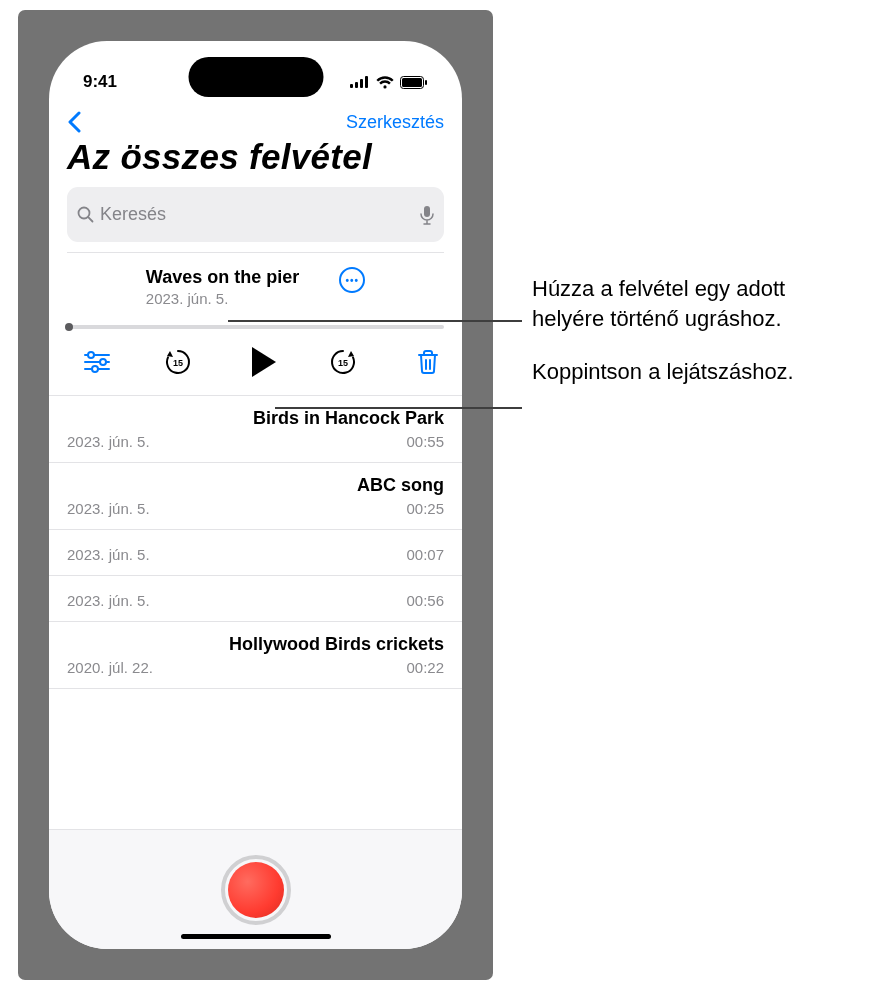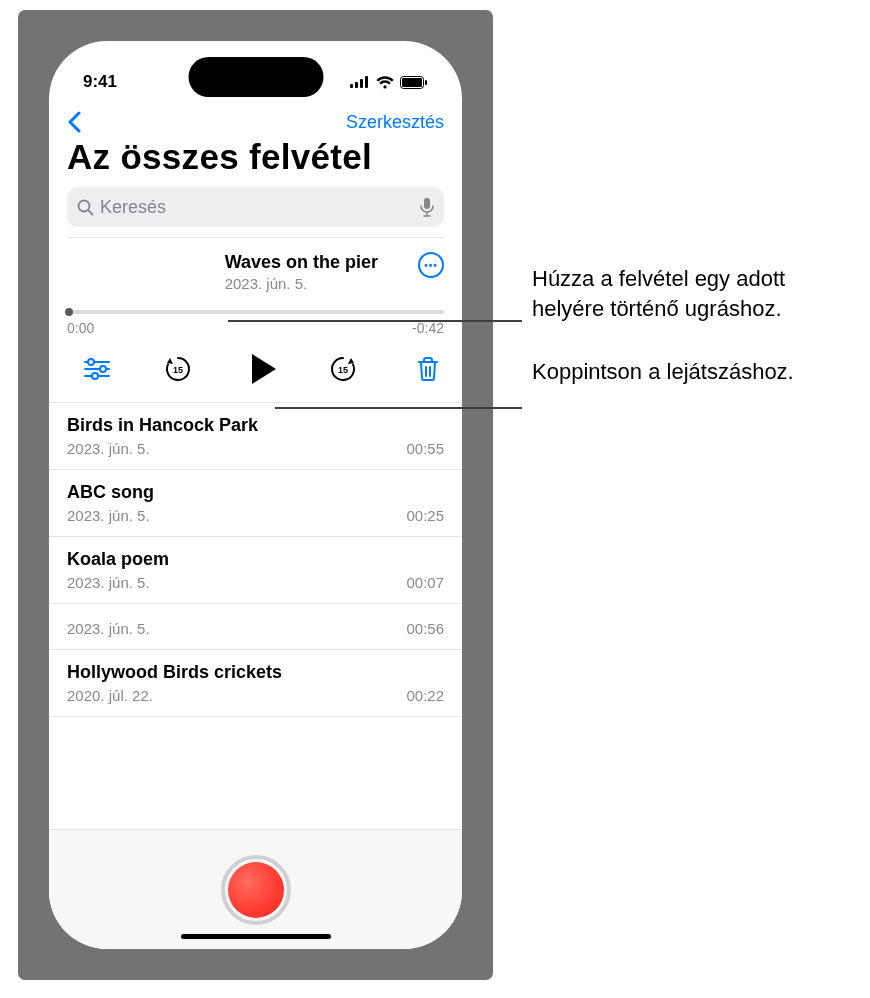--- a/index.html
+++ b/index.html
@@ -57,43 +57,44 @@
       padding: 10px 18px 0;
       align-items: flex-end;
     }
     .back-chevron { color: #007aff; font-size: 24px; font-weight: 600; }
     .edit-link { color: #007aff; font-size: 18px; }
     .page-title {
       font-size: 35px;
       font-weight: 700;
       padding: 4px 18px 10px;
       letter-spacing: 0.3px;
+      font-style: italic;
     }
     .search-bar {
       margin: 0 18px 10px;
       background: #eeeef0;
       border-radius: 11px;
-      height: 40px;
+      height: 55px;
       display: flex;
       align-items: center;
       padding: 0 10px;
       color: #848489;
       font-size: 18px;
     }
     .search-bar .sicon { margin-right: 6px; }
     .search-bar .mic { margin-left: auto; }
     .divider-full { height: 1px; background: #e3e3e6; margin: 0 18px; }
     .divider-full.edge { margin: 0; }
     .selected {
       padding: 14px 18px 12px;
     }
     .sel-header {
       display: flex;
       align-items: flex-start;
-      justify-content: flex-end;
+      justify-content: center;
       gap: 40px;
     }
     .sel-title { font-size: 18px; font-weight: 600; }
     .sel-date { font-size: 15px; color: #8a8a8e; margin-top: 2px; }
     .more-btn {
       width: 26px; height: 26px;
       border: 2px solid #007aff;
       border-radius: 50%;
       display: flex; align-items: center; justify-content: center;
       color: #007aff; font-weight: 700;
@@ -121,20 +122,21 @@
       width: 0; height: 0;
       border-left: 24px solid #000;
       border-top: 15px solid transparent;
       border-bottom: 15px solid transparent;
       margin-left: 6px;
     }
     .list { flex: 1; overflow: hidden; }
     .item {
       padding: 12px 18px 12px;
       border-bottom: 1px solid #e3e3e6;
+      text-align: right;
     }
     .item-title { font-size: 18px; font-weight: 600; }
     .item-row2 { display: flex; justify-content: space-between; margin-top: 4px; }
     .item-date, .item-dur { font-size: 15px; color: #8a8a8e; }
     .bottom-bar {
       position: absolute;
       bottom: 0; left: 0; right: 0;
       height: 120px;
       background: #f7f7f9;
       border-top: 1px solid #e3e3e6;
@@ -242,24 +244,20 @@
         </div>
         <div class="more-btn">
           <span>•••</span>
         </div>
       </div>
 
       <div class="scrubber">
         <div class="track">
           <div class="thumb"></div>
         </div>
-        <div class="times">
-          <span>0:00</span>
-          <span>-0:42</span>
-        </div>
       </div>
 
       <div class="controls">
         <div class="ctrl">
           <svg width="28" height="22" viewBox="0 0 28 22">
             <line x1="2" y1="4" x2="26" y2="4" stroke="#007aff" stroke-width="2" stroke-linecap="round"></line>
             <circle cx="8" cy="4" r="3" fill="#fff" stroke="#007aff" stroke-width="2"></circle>
             <line x1="2" y1="11" x2="26" y2="11" stroke="#007aff" stroke-width="2" stroke-linecap="round"></line>
             <circle cx="20" cy="11" r="3" fill="#fff" stroke="#007aff" stroke-width="2"></circle>
             <line x1="2" y1="18" x2="26" y2="18" stroke="#007aff" stroke-width="2" stroke-linecap="round"></line>
@@ -302,21 +300,20 @@
         </div>
       </div>
       <div class="item">
         <div class="item-title">ABC song</div>
         <div class="item-row2">
           <span class="item-date">2023. jún. 5.</span>
           <span class="item-dur">00:25</span>
         </div>
       </div>
       <div class="item">
-        <div class="item-title">Koala poem</div>
         <div class="item-row2">
           <span class="item-date">2023. jún. 5.</span>
           <span class="item-dur">00:07</span>
         </div>
       </div>
       <div class="item">
         <div class="item-row2">
           <span class="item-date">2023. jún. 5.</span>
           <span class="item-dur">00:56</span>
         </div>
@@ -334,16 +331,16 @@
       <div class="rec-outer">
         <div class="rec-inner"></div>
       </div>
       <div class="home-ind"></div>
     </div>
 
   </div>
 </div>
 
 <div class="callout-line" style="left:228px; top:320px; width:294px;"></div>
-<div class="callout" style="left:532px; top:264px; width:330px;">Húzza a felvétel egy adott helyére történő ugráshoz.</div>
+<div class="callout" style="left:532px; top:274px; width:330px;">Húzza a felvétel egy adott helyére történő ugráshoz.</div>
 
 <div class="callout-line" style="left:275px; top:407px; width:247px;"></div>
 <div class="callout" style="left:532px; top:357px; width:300px;">Koppintson a lejátszáshoz.</div>
 
 </body></html>

